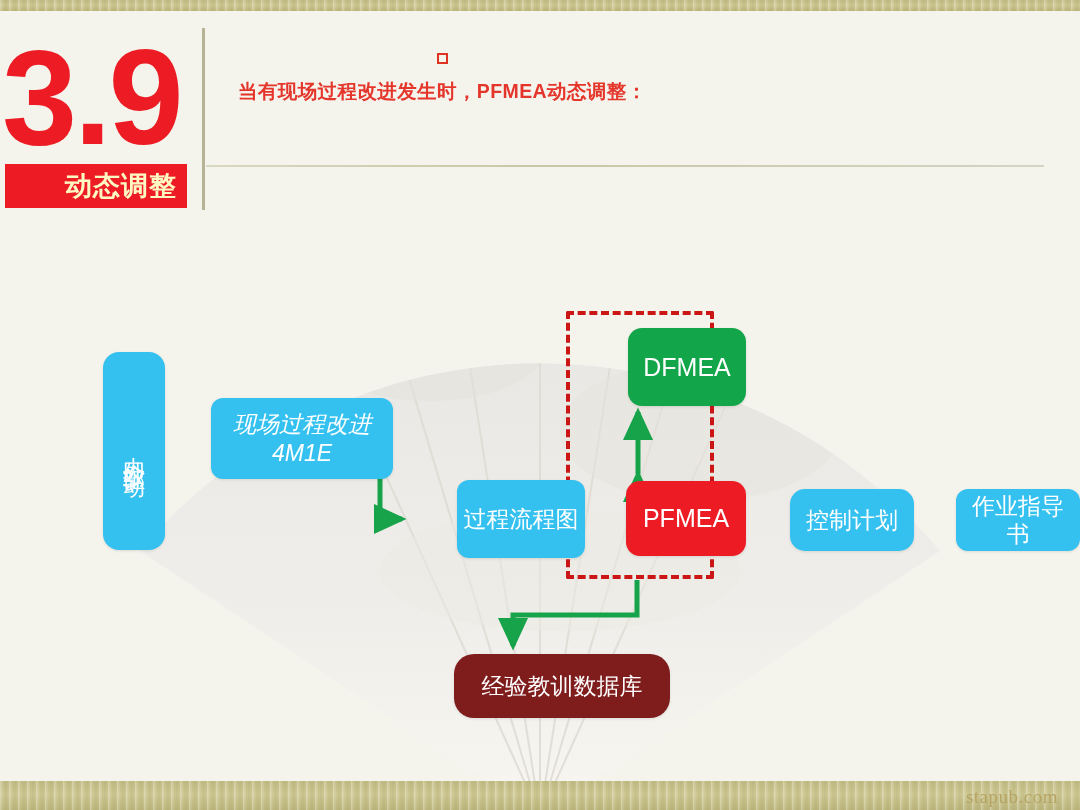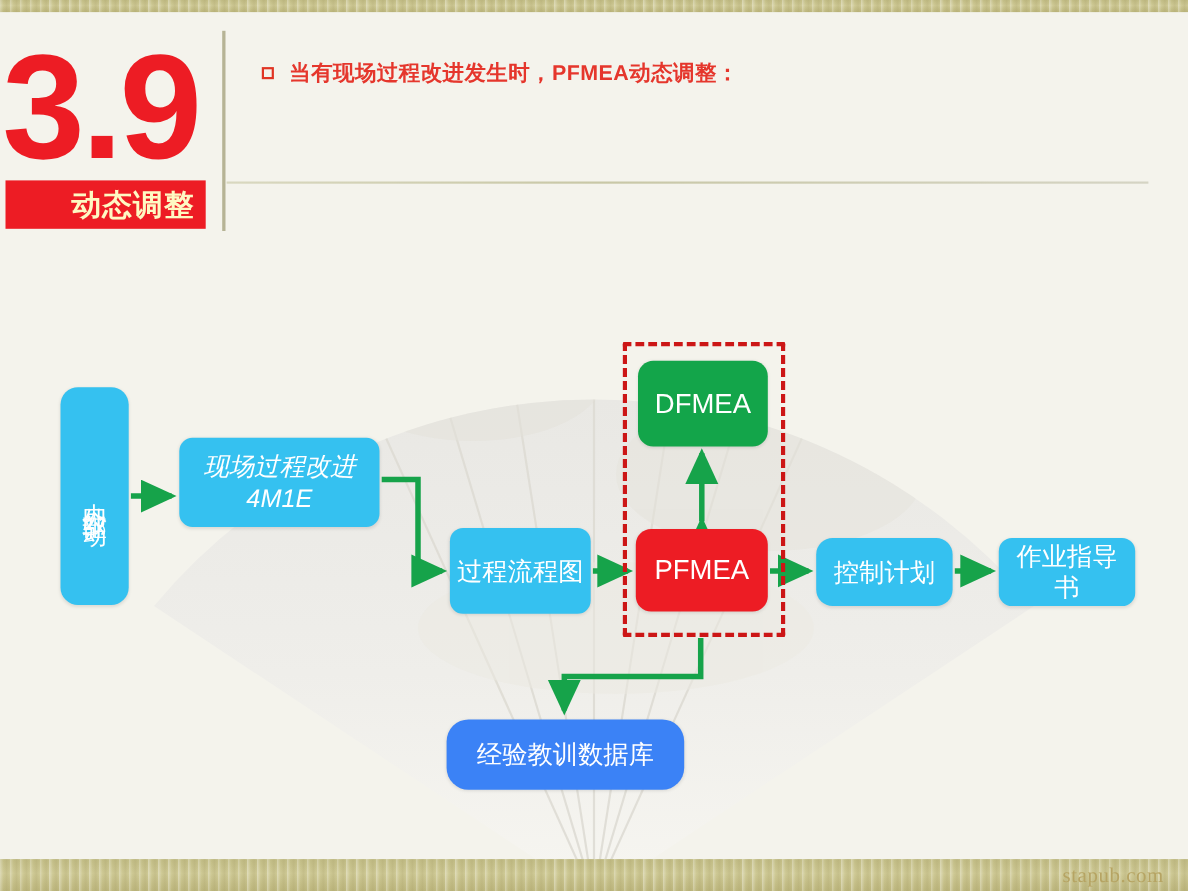--- a/index.html
+++ b/index.html
@@ -106,20 +106,21 @@
   }
 
   
   .header-row {
     position: absolute;
     left: 238px;
     top: 53px;
     display: flex;
     align-items: center;
     gap: 14px;
+    flex-direction: column;
   }
   .sq-bullet {
     width: 11px;
     height: 11px;
     border: 2px solid #e03423;
     box-sizing: border-box;
     flex: 0 0 auto;
   }
   .header-text {
     font-size: 19.5px;
@@ -138,25 +139,26 @@
     display: flex;
     align-items: center;
     justify-content: center;
     text-align: center;
     color: #ffffff;
     font-size: 23px;
     line-height: 1.22;
     border-radius: 12px;
     box-shadow: 0 1px 3px rgba(0,0,0,0.10);
     padding: 20px 6px;
+    margin-left: 48px;
   }
   .node.blue  { background: #35c1f0; }
   .node.green { background: #13a54a; border-radius: 14px; }
   .node.red   { background: #ed1c24; border-radius: 14px; }
-  .node.pink  { background: #3b82f6; border-radius: 20px; }
+  .node.pink  { background: #7f1d1d; border-radius: 20px; }
 
   .node.vert {
     writing-mode: vertical-rl;
     text-orientation: upright;
     letter-spacing: 5px;
     line-height: 1;
     border-radius: 16px;
   }
 
   

